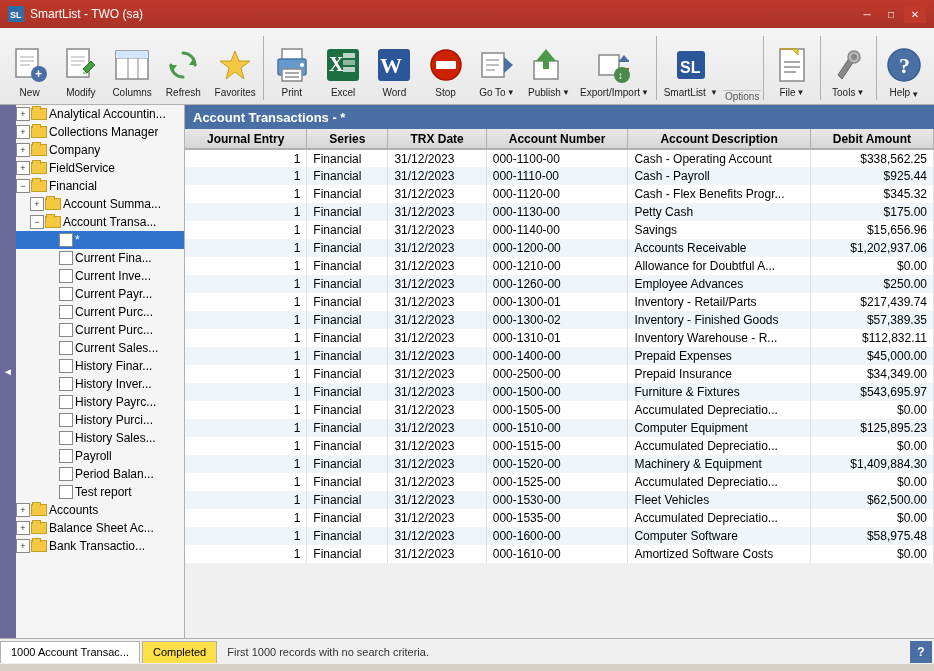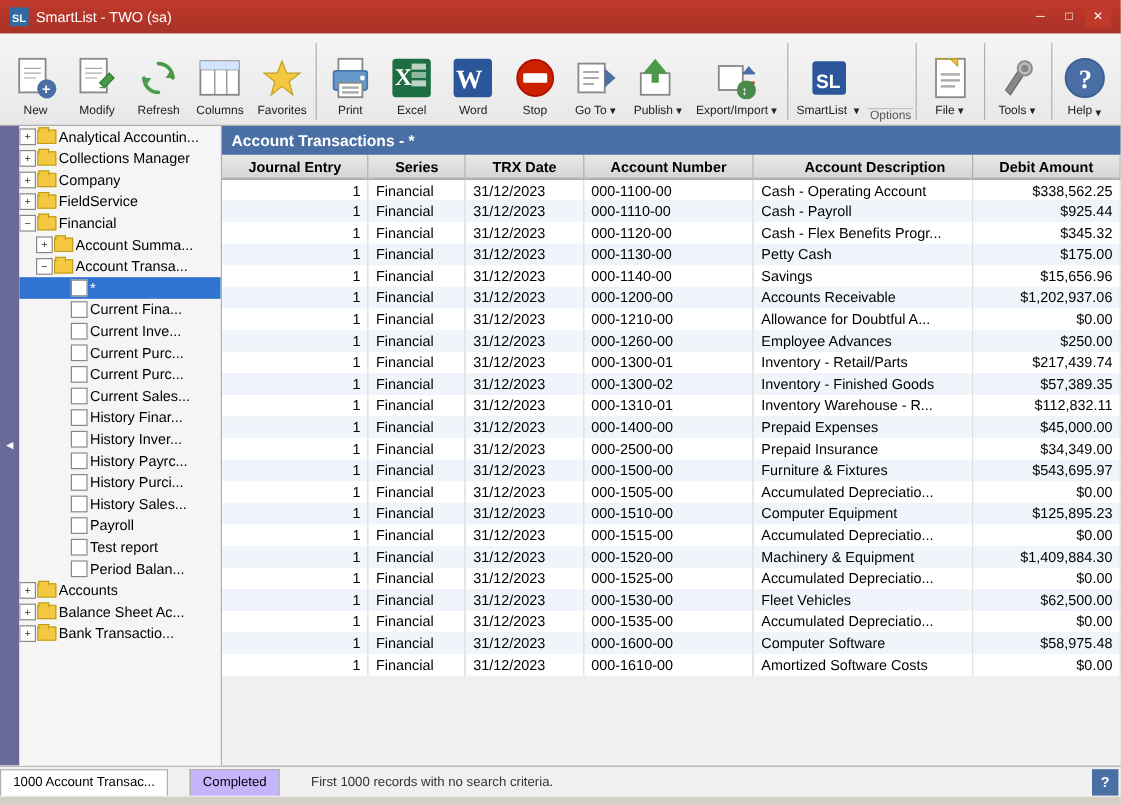--- a/index.html
+++ b/index.html
@@ -149,21 +149,21 @@
     .data-table {
       width: 100%;
       border-collapse: collapse;
       font-size: 12px;
     }
     .data-table thead th {
       background: linear-gradient(to bottom, #e8e8e8, #d5d5d5);
       border-right: 1px solid #b0b0b0;
       border-bottom: 2px solid #b0b0b0;
       padding: 2px 22px;
-      text-align: right;
+      text-align: center;
       font-weight: bold;
       white-space: nowrap;
       color: #000;
       height: 20px;
     }
     .data-table tbody tr { height: 18px; }
     .data-table tbody tr:nth-child(even) { background: #f0f4fb; }
     .data-table tbody tr:nth-child(odd) { background: white; }
     .data-table tbody td {
       padding: 1px 6px;
@@ -185,25 +185,25 @@
       overflow-x: auto;
     }
 
     
     .status-bar {
       height: 26px;
       background: #f0f0f0;
       border-top: 1px solid #b0b0b0;
       display: flex;
       align-items: center;
-      gap: 16px;
+      gap: 0;
       font-size: 11px;
     }
     .status-tab {
-      background: #c4b5fd;
+      background: #fde047;
       border: 1px solid #b0b0b0;
       border-bottom: none;
       padding: 2px 10px;
       margin-right: 2px;
       cursor: pointer;
       height: 22px;
       display: flex; align-items: center;
     }
     .status-tab.active { background: white; }
     .status-msg { flex: 1; padding-left: 8px; color: #333; }
@@ -269,47 +269,47 @@
           <line x1="20" y1="26" x2="24" y2="26" stroke="#4a9a4a" stroke-width="1"></line>
         </svg>
       </div>
       <span class="btn-label">Modify</span>
     </div>
 
 
     <div class="ribbon-btn">
       <div class="icon-area">
         <svg width="36" height="36" viewBox="0 0 36 36">
-          <path d="M18 6 A12 12 0 0 1 30 18" fill="none" stroke="#4a9a4a" stroke-width="3" stroke-linecap="round"></path>
-          <path d="M18 30 A12 12 0 0 1 6 18" fill="none" stroke="#4a9a4a" stroke-width="3" stroke-linecap="round"></path>
-          <polygon points="28,12 32,18 24,18" fill="#4a9a4a"></polygon>
-          <polygon points="8,24 4,18 12,18" fill="#4a9a4a"></polygon>
-        </svg>
-      </div>
-      <span class="btn-label">Refresh</span>
-    </div>
-
-    <div class="ribbon-btn">
-      <div class="icon-area">
-        <svg width="36" height="36" viewBox="0 0 36 36">
           <rect x="2" y="4" width="32" height="28" fill="white" stroke="#888" stroke-width="1.5"></rect>
           <line x1="2" y1="11" x2="34" y2="11" stroke="#888" stroke-width="1"></line>
           <line x1="14" y1="4" x2="14" y2="32" stroke="#888" stroke-width="1"></line>
           <line x1="24" y1="4" x2="24" y2="32" stroke="#888" stroke-width="1"></line>
           <rect x="2" y="4" width="12" height="7" fill="#d4e6ff"></rect>
           <rect x="14" y="4" width="10" height="7" fill="#d4e6ff"></rect>
           <rect x="24" y="4" width="10" height="7" fill="#d4e6ff"></rect>
         </svg>
       </div>
       <span class="btn-label">Columns</span>
     </div>
 
     <div class="ribbon-btn">
       <div class="icon-area">
         <svg width="36" height="36" viewBox="0 0 36 36">
+          <path d="M18 6 A12 12 0 0 1 30 18" fill="none" stroke="#4a9a4a" stroke-width="3" stroke-linecap="round"></path>
+          <path d="M18 30 A12 12 0 0 1 6 18" fill="none" stroke="#4a9a4a" stroke-width="3" stroke-linecap="round"></path>
+          <polygon points="28,12 32,18 24,18" fill="#4a9a4a"></polygon>
+          <polygon points="8,24 4,18 12,18" fill="#4a9a4a"></polygon>
+        </svg>
+      </div>
+      <span class="btn-label">Refresh</span>
+    </div>
+
+    <div class="ribbon-btn">
+      <div class="icon-area">
+        <svg width="36" height="36" viewBox="0 0 36 36">
           <polygon points="18,4 22,14 33,14 24,21 27,32 18,25 9,32 12,21 3,14 14,14" fill="#f5c842" stroke="#c0a020" stroke-width="1"></polygon>
         </svg>
       </div>
       <span class="btn-label">Favorites</span>
     </div>
 
     <div class="ribbon-separator"></div>
 
     <div class="ribbon-btn">
       <div class="icon-area">
@@ -539,20 +539,27 @@
             <span class="indent" style="display:inline-block;width:14px"></span>
             <span style="display:inline-block;width:15px"></span>
             <span class="file-icon"></span>
             <span class="label">Current Inve...</span>
           </div>
           <div class="tree-item">
             <span class="indent" style="display:inline-block;width:14px"></span>
             <span class="indent" style="display:inline-block;width:14px"></span>
             <span style="display:inline-block;width:15px"></span>
             <span class="file-icon"></span>
+            <span class="label">Current Payr...</span>
+          </div>
+          <div class="tree-item">
+            <span class="indent" style="display:inline-block;width:14px"></span>
+            <span class="indent" style="display:inline-block;width:14px"></span>
+            <span style="display:inline-block;width:15px"></span>
+            <span class="file-icon"></span>
             <span class="label">Current Purc...</span>
           </div>
           <div class="tree-item">
             <span class="indent" style="display:inline-block;width:14px"></span>
             <span class="indent" style="display:inline-block;width:14px"></span>
             <span style="display:inline-block;width:15px"></span>
             <span class="file-icon"></span>
             <span class="label">Current Purc...</span>
           </div>
           <div class="tree-item">
@@ -602,28 +609,28 @@
             <span class="indent" style="display:inline-block;width:14px"></span>
             <span style="display:inline-block;width:15px"></span>
             <span class="file-icon"></span>
             <span class="label">Payroll</span>
           </div>
           <div class="tree-item">
             <span class="indent" style="display:inline-block;width:14px"></span>
             <span class="indent" style="display:inline-block;width:14px"></span>
             <span style="display:inline-block;width:15px"></span>
             <span class="file-icon"></span>
+            <span class="label">Period Balan...</span>
+          </div>
+          <div class="tree-item">
+            <span class="indent" style="display:inline-block;width:14px"></span>
+            <span class="indent" style="display:inline-block;width:14px"></span>
+            <span style="display:inline-block;width:15px"></span>
+            <span class="file-icon"></span>
             <span class="label">Test report</span>
-          </div>
-          <div class="tree-item">
-            <span class="indent" style="display:inline-block;width:14px"></span>
-            <span class="indent" style="display:inline-block;width:14px"></span>
-            <span style="display:inline-block;width:15px"></span>
-            <span class="file-icon"></span>
-            <span class="label">Period Balan...</span>
           </div>
           <div class="tree-item">
             <span class="expander">+</span>
             <span class="folder-icon"></span>
             <span class="label">Accounts</span>
           </div>
           <div class="tree-item">
             <span class="expander">+</span>
             <span class="folder-icon"></span>
             <span class="label">Balance Sheet Ac...</span>

